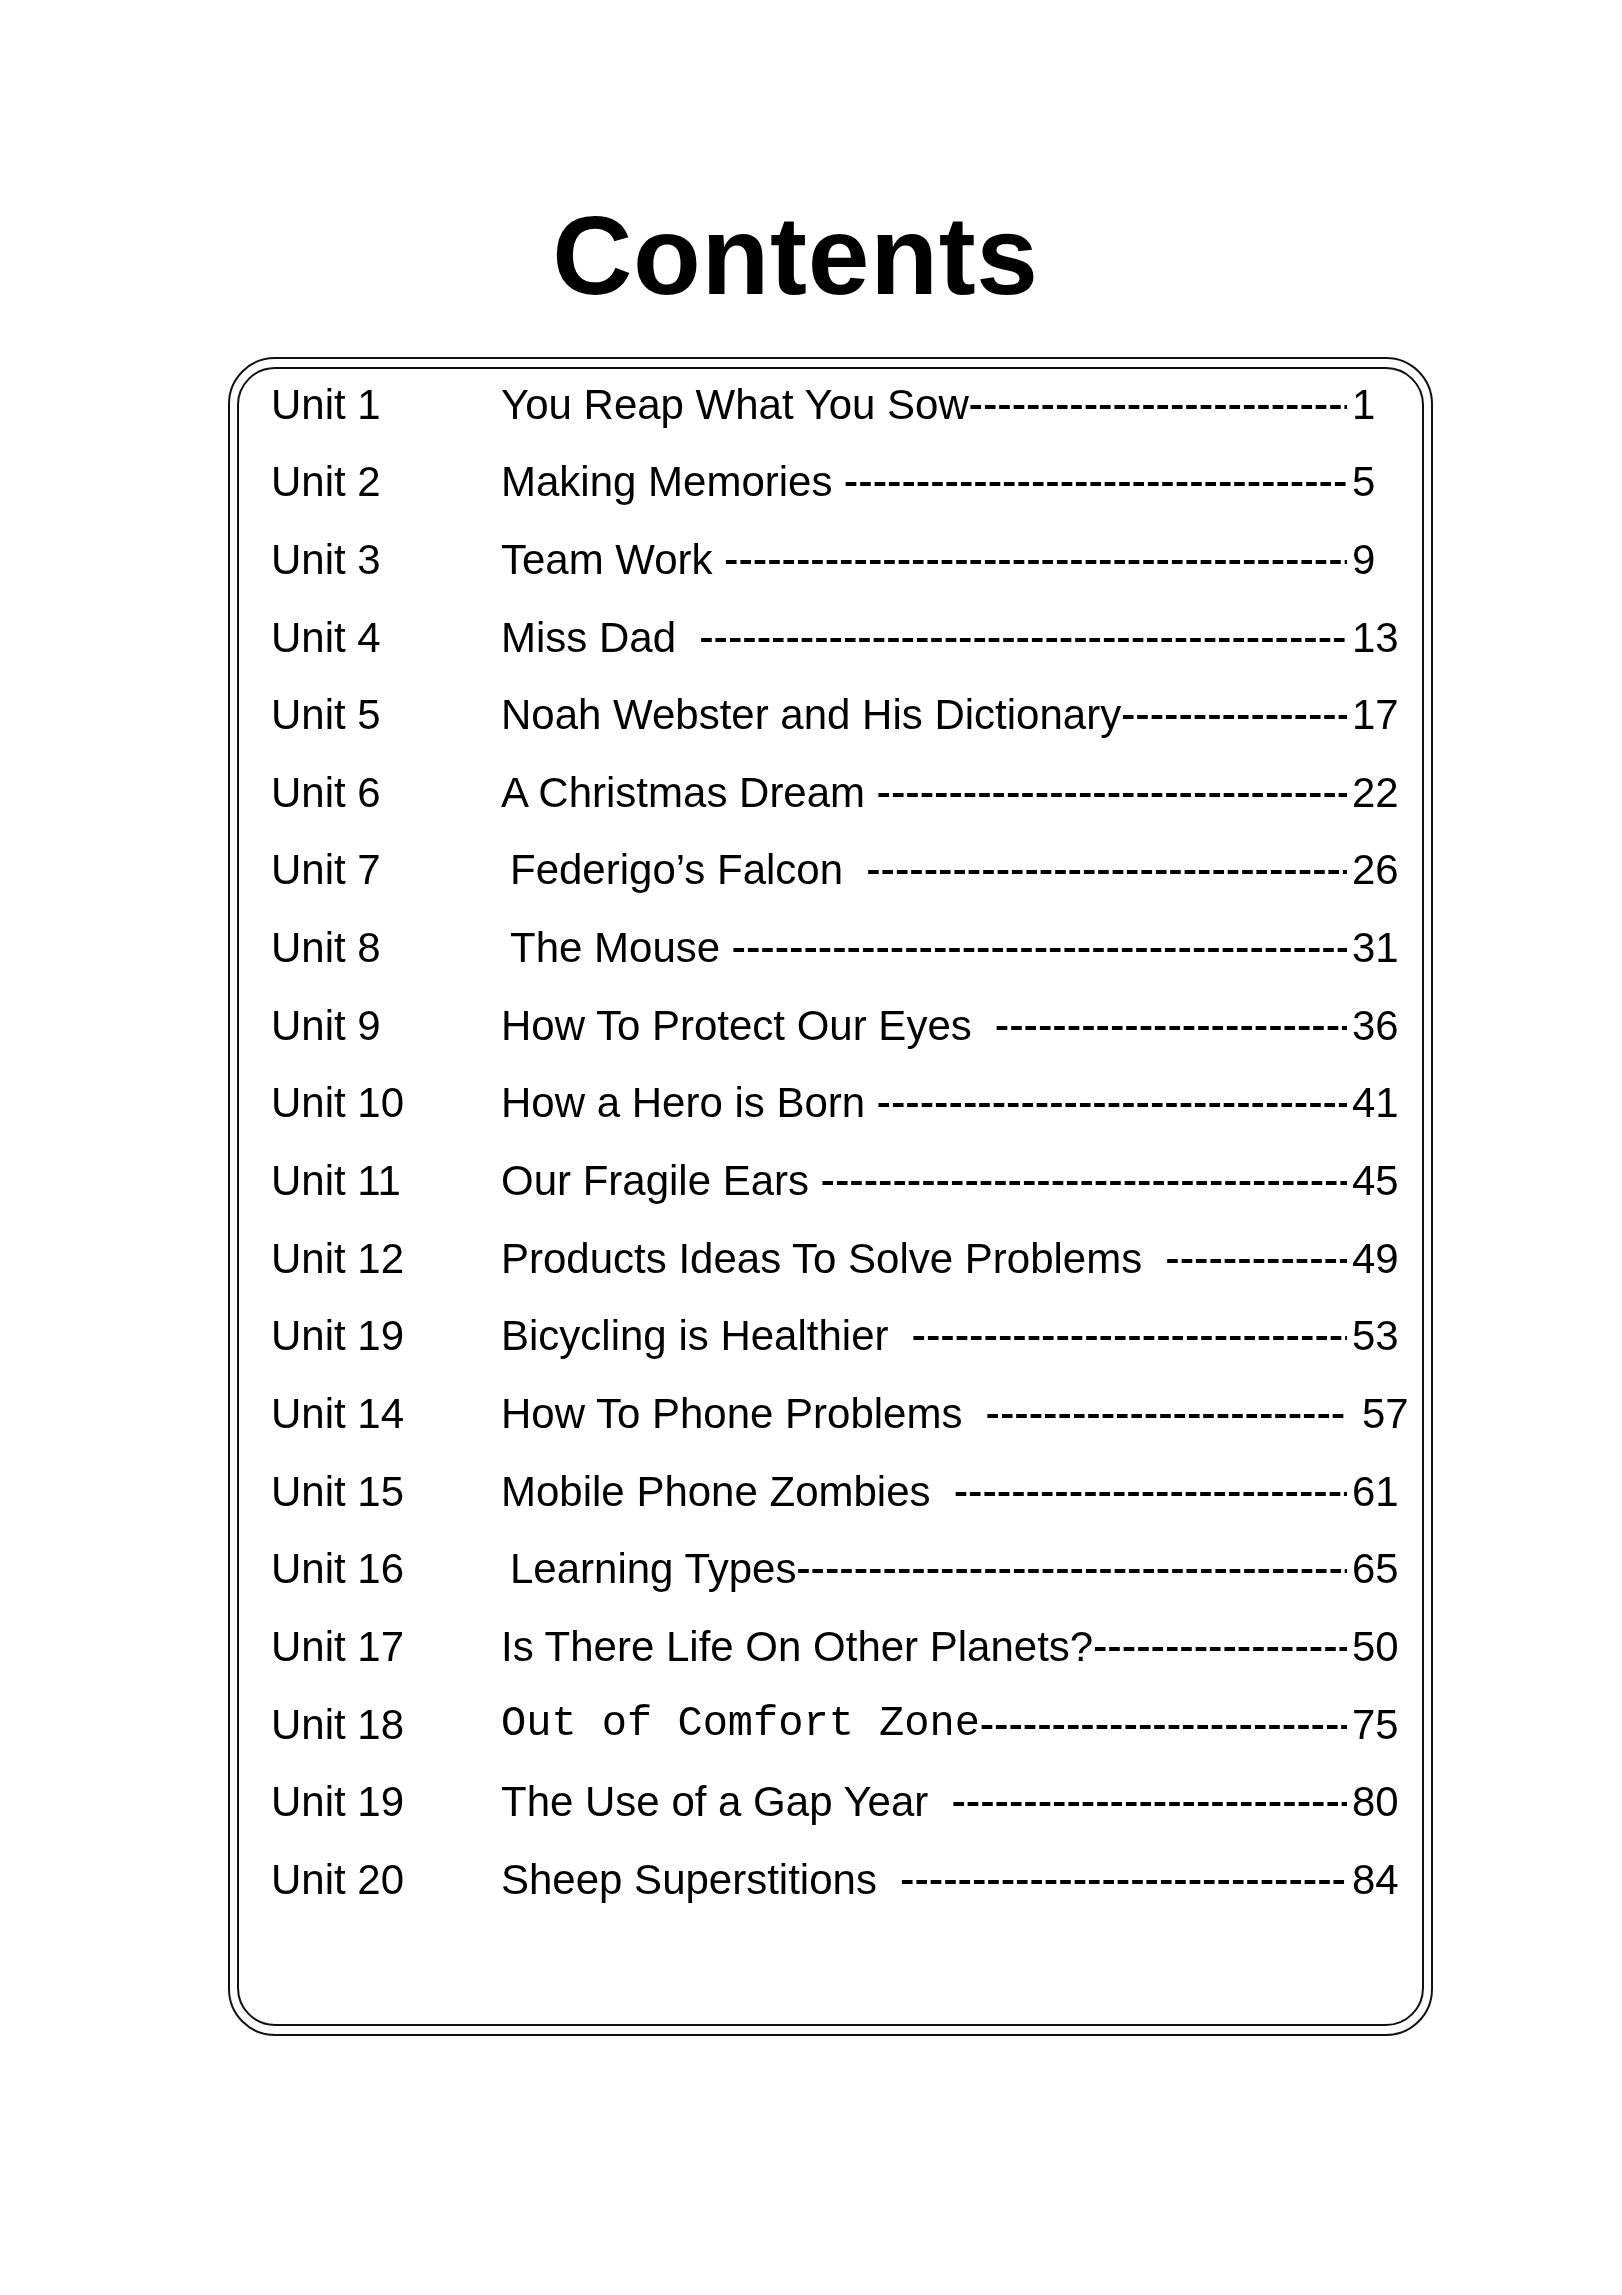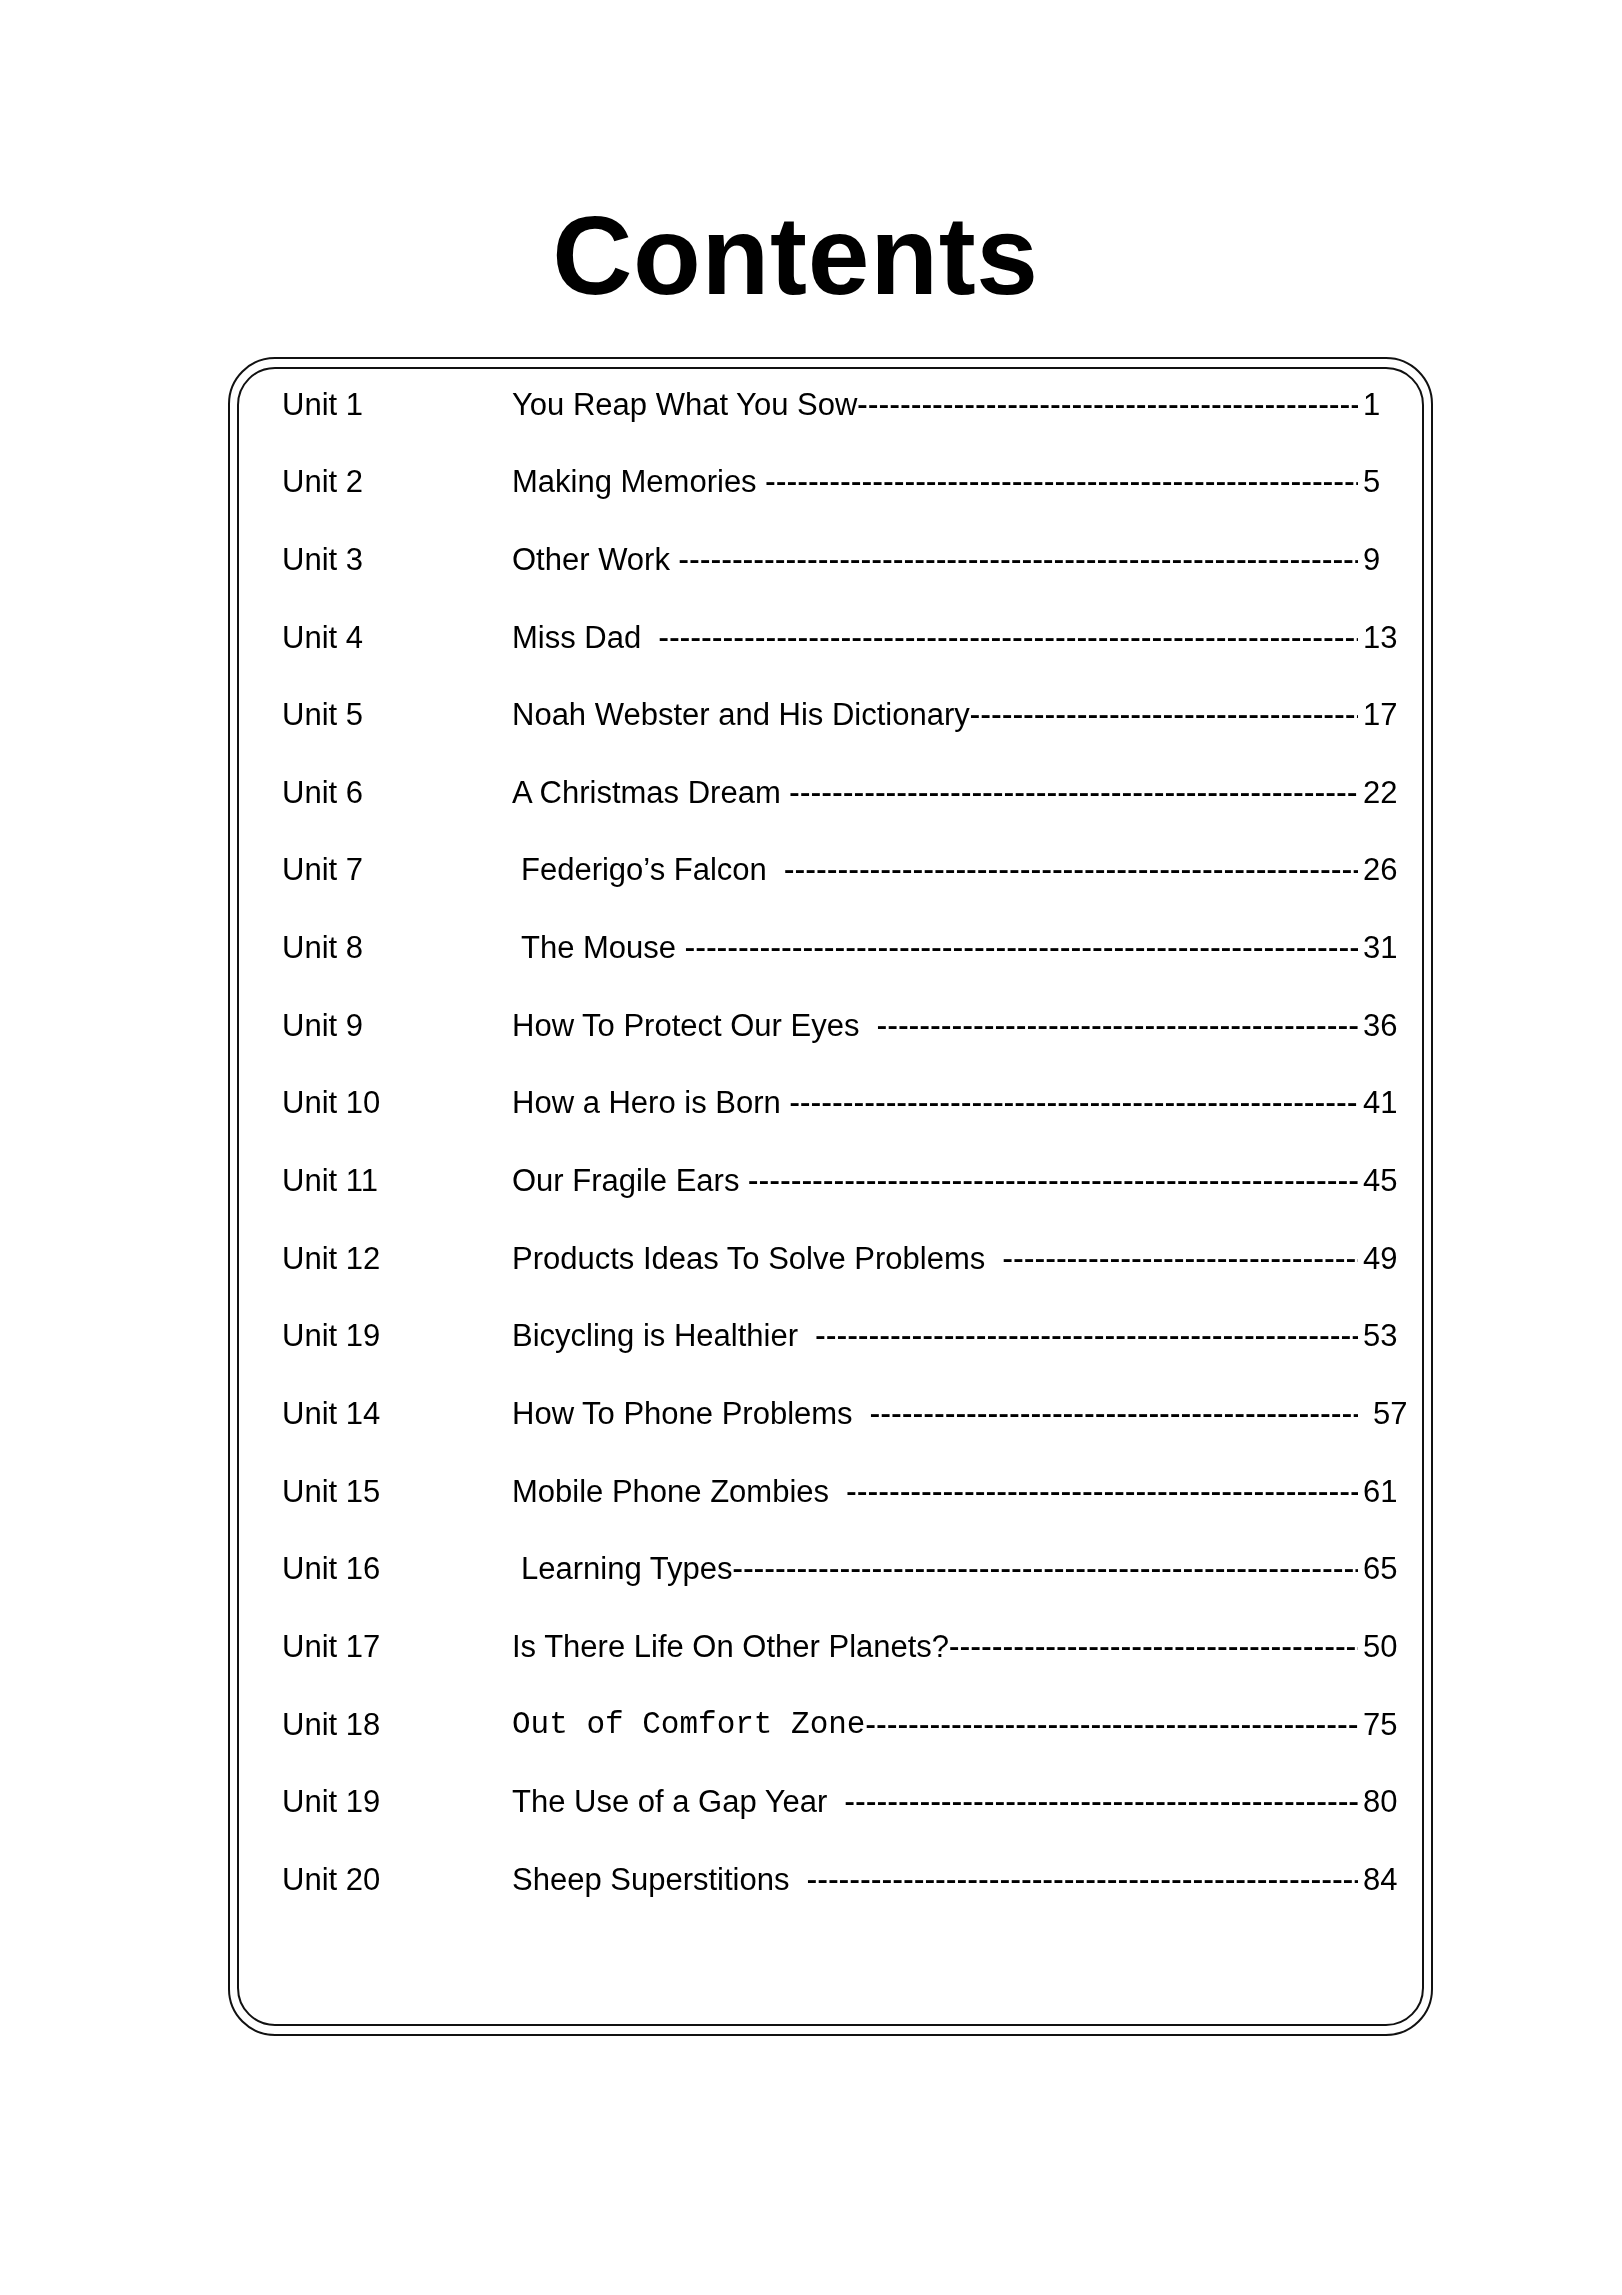--- a/index.html
+++ b/index.html
@@ -7,21 +7,21 @@
          font-family: "Liberation Sans", sans-serif; color: #000000; }
   .title { position: absolute; left: 0; width: 1591px; top: 201px; text-align: center;
            font-family: "Liberation Sans", sans-serif; font-weight: bold;
            font-size: 111px; line-height: 111px; letter-spacing: 0.7px; }
   .frame-outer { position: absolute; left: 228px; top: 357px; width: 1201px; height: 1675px;
                  border: 2px solid #111111; border-radius: 47px; }
   .frame-inner { position: absolute; left: 237px; top: 367px; width: 1183px; height: 1655px;
                  border: 2px solid #111111; border-radius: 38px; }
   .toc { position: absolute; left: 0; top: 0; }
   .row { position: absolute; left: 271px; width: 1112px; height: 31px;
-         font-size: 31px; line-height: 31px; white-space: nowrap; margin-left: 11px; }
+         font-size: 42px; line-height: 31px; white-space: nowrap; }
   .unit { position: absolute; left: 0; top: 0; }
   .entry { position: absolute; left: 230px; top: 0; width: 846px; display: flex; }
   .entry.indent { left: 239px; width: 837px; }
   .entry-title { flex: 0 0 auto; }
   .leader { flex: 1 1 auto; overflow: hidden; white-space: nowrap; letter-spacing: 0.4px;
             font-weight: bold; transform: scaleY(0.8); }
   .page { position: absolute; top: 0; left: 1081px; }
   .page.gap { left: 1091px; }
 </style>
 </head>
@@ -45,21 +45,21 @@
     <span class="unit">Unit 2</span>
     <div class="entry">
         <span class="entry-title" style="white-space: pre;">Making Memories </span>
         <span class="leader">--------------------------------------------------------------------------------------------------------------------------------------------------------------------------------</span>
       </div>
     <span class="page">5</span>
   </div>
   <div class="row" style="top:544px">
     <span class="unit">Unit 3</span>
     <div class="entry">
-        <span class="entry-title" style="white-space: pre;">Other Work </span>
+        <span class="entry-title" style="white-space: pre;">Team Work </span>
         <span class="leader">--------------------------------------------------------------------------------------------------------------------------------------------------------------------------------</span>
       </div>
     <span class="page">9</span>
   </div>
   <div class="row" style="top:622px">
     <span class="unit">Unit 4</span>
     <div class="entry">
         <span class="entry-title" style="white-space: pre;">Miss Dad  </span>
         <span class="leader">--------------------------------------------------------------------------------------------------------------------------------------------------------------------------------</span>
       </div>

